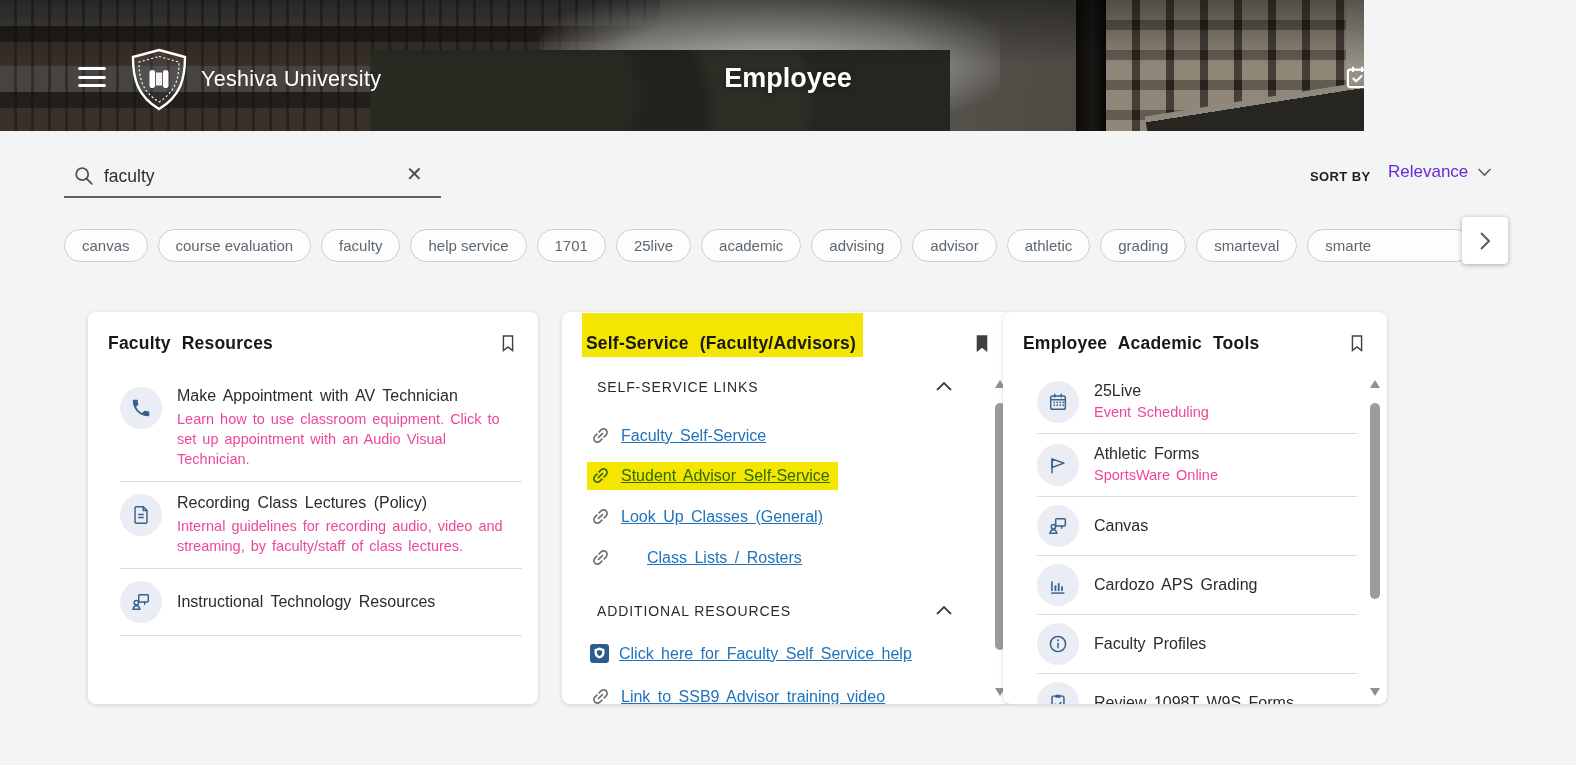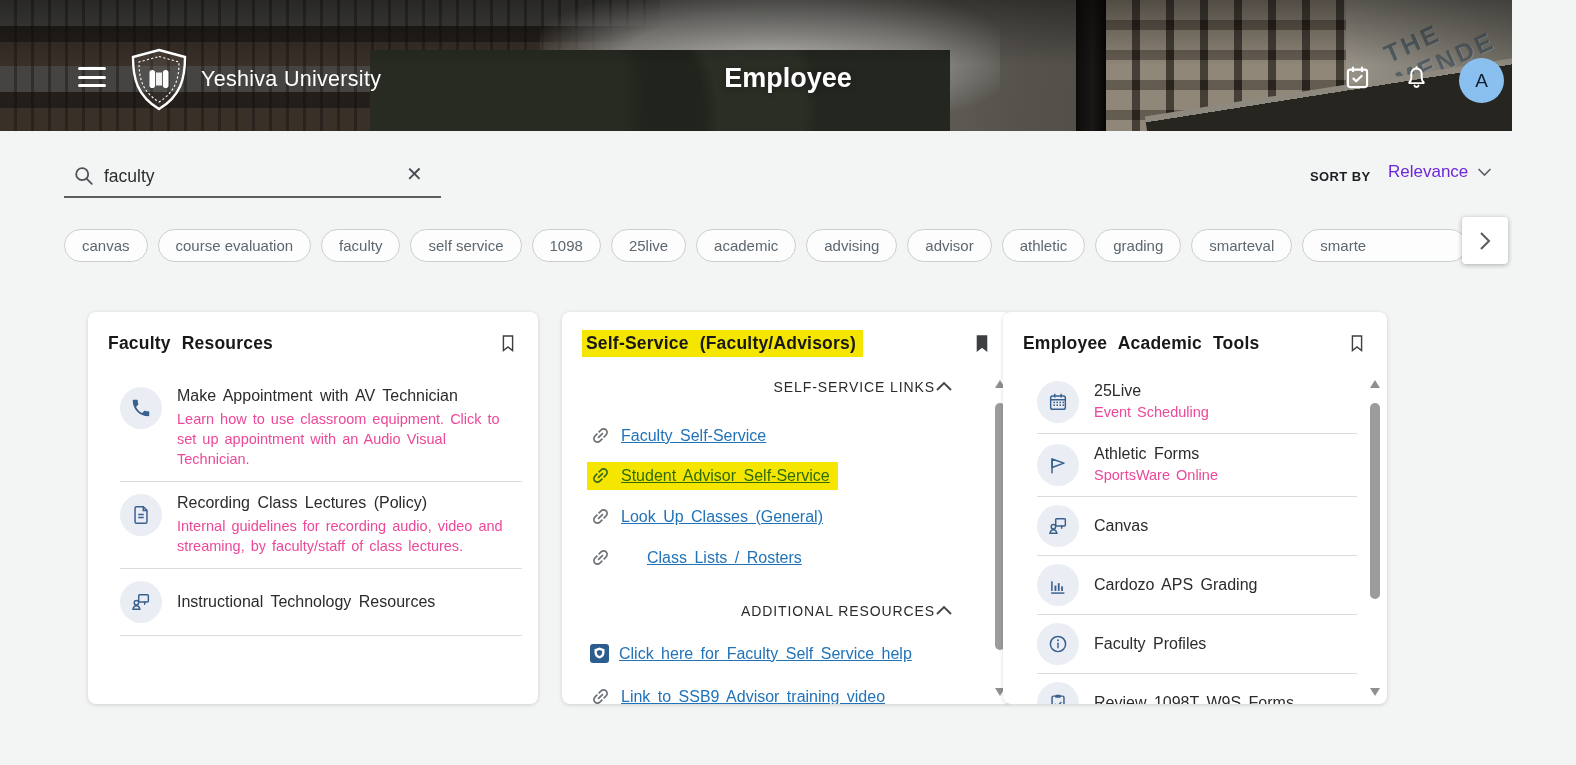--- a/index.html
+++ b/index.html
@@ -1,20 +1,20 @@
 <!DOCTYPE html>
 <html><head>
 <meta charset="utf-8">
 <style>
   * { margin:0; padding:0; box-sizing:border-box; }
   html,body { width:1576px; height:765px; overflow:hidden; }
   body { font-family:"Liberation Sans", sans-serif; background:#f3f4f4; position:relative; }
 
   
-  .header { position:absolute; left:0; top:0; width:1512px; height:131px; overflow:hidden; background:linear-gradient(100deg,#241f1b 0%,#3a352f 30%,#6f6c66 52%,#55524c 68%,#3f3a33 100%); }
+  .header { position:absolute; left:0; top:0; width:1364px; height:131px; overflow:hidden; background:linear-gradient(100deg,#241f1b 0%,#3a352f 30%,#6f6c66 52%,#55524c 68%,#3f3a33 100%); }
   .ph { position:absolute; pointer-events:none; }
   .ph-left { left:0; top:0; width:660px; height:131px;
     background:
       repeating-linear-gradient(90deg, rgba(15,12,10,0) 0 14px, rgba(15,12,10,.38) 14px 17px),
       repeating-linear-gradient(180deg, rgba(95,105,110,.35) 0 26px, rgba(20,16,12,.55) 26px 42px, rgba(58,48,40,.85) 42px 66px),
       #37302a; }
   .ph-sky { left:540px; top:0; width:460px; height:131px;
     background:radial-gradient(ellipse at 50% 45%, #b7b6b2 0%, #908f8b 45%, rgba(70,66,60,0) 78%); }
   .ph-trees { left:370px; top:50px; width:580px; height:81px;
     background:
@@ -73,37 +73,37 @@
     justify-content:center; cursor:pointer; z-index:3; }
 
   
   .card { position:absolute; top:312px; height:392px; background:#fff; border-radius:8px;
     box-shadow:0 1px 4px rgba(0,0,0,.15); overflow:hidden; }
   #card1 { left:88px; width:450px; }
   #card2 { left:562px; width:450px; }
   #card3 { left:1003px; width:384px; }
   .card-head { display:flex; justify-content:space-between; align-items:flex-start; padding:21px 20px 0 20px; }
   .card-title { font-size:17.5px; font-weight:bold; color:#181818; word-spacing:6px; letter-spacing:.2px; }
-  .hl-title { background:#f4e600; padding:3px 7px 4px 4px; }
+  .hl-title { background:#f4e600; padding:20px 7px 4px 4px; }
   .bm { cursor:pointer; margin-top:-2px; }
 
   .rlist { margin:16px 16px 0 32px; }
   .ritem { display:flex; gap:15px; padding:12px 0; border-bottom:1px solid #dadde0; cursor:pointer; }
   .ritem.center { align-items:center; }
   .ricon { width:42px; height:42px; border-radius:50%; background:#eaedf3; flex:0 0 42px;
     display:flex; align-items:center; justify-content:center; }
   .rtitle { font-size:16px; color:#2b2b2b; word-spacing:3px; }
   .rdesc { font-size:14.5px; color:#ec4899; line-height:1.38; margin-top:4px; word-spacing:2px; }
 
   .rlist3 { margin:12px 30px 0 34px; }
   .rlist3 .ritem { padding:8px 0; align-items:center; }
   .rlist3 .sub { padding:10px 0; }
 
   .c2-body { position:absolute; inset:0; }
-  .sec-head { position:absolute; left:35px; width:356px; display:flex; justify-content:flex-end;
+  .sec-head { position:absolute; left:35px; width:356px; display:flex; justify-content:space-between;
     align-items:center; }
   .sec-title { font-size:14px; font-weight:500; color:#2b2b2b; letter-spacing:.9px; }
   .collapse { cursor:pointer; }
   .link-row { position:absolute; left:28px; display:flex; align-items:center; gap:10px; cursor:pointer; }
   .link { font-size:16px; color:#2173b9; text-decoration:underline; word-spacing:3px; }
   .hl-link { background:#f4e600; display:flex; align-items:center; gap:10px; padding:3px 8px 4px 3px;justify-content:flex-end; }
   .hl-link .link { color:#2e6b04; }
 
   .sbar { position:absolute; right:4px; top:66px; bottom:6px; width:16px; }
   .s-up, .s-down { position:absolute; left:3px; width:0; height:0; cursor:pointer;
@@ -178,22 +178,22 @@
   <span class="sort-value">Relevance</span>
   <svg width="15" height="10" viewBox="0 0 15 10" fill="none" stroke="#5a6066" stroke-width="1.6">
       <path d="M1.5 2l6 6 6-6"></path>
     </svg>
 </div>
 
 <div class="chips">
   <span class="chip">canvas</span>
   <span class="chip">course evaluation</span>
   <span class="chip">faculty</span>
-  <span class="chip">self service</span>
-  <span class="chip">1098</span>
+  <span class="chip">help service</span>
+  <span class="chip">1701</span>
   <span class="chip">25live</span>
   <span class="chip">academic</span>
   <span class="chip">advising</span>
   <span class="chip">advisor</span>
   <span class="chip">athletic</span>
   <span class="chip">grading</span>
   <span class="chip">smarteval</span>
   <span class="chip chip-cut">smarte</span>
 </div>
 <div class="chips-next">

